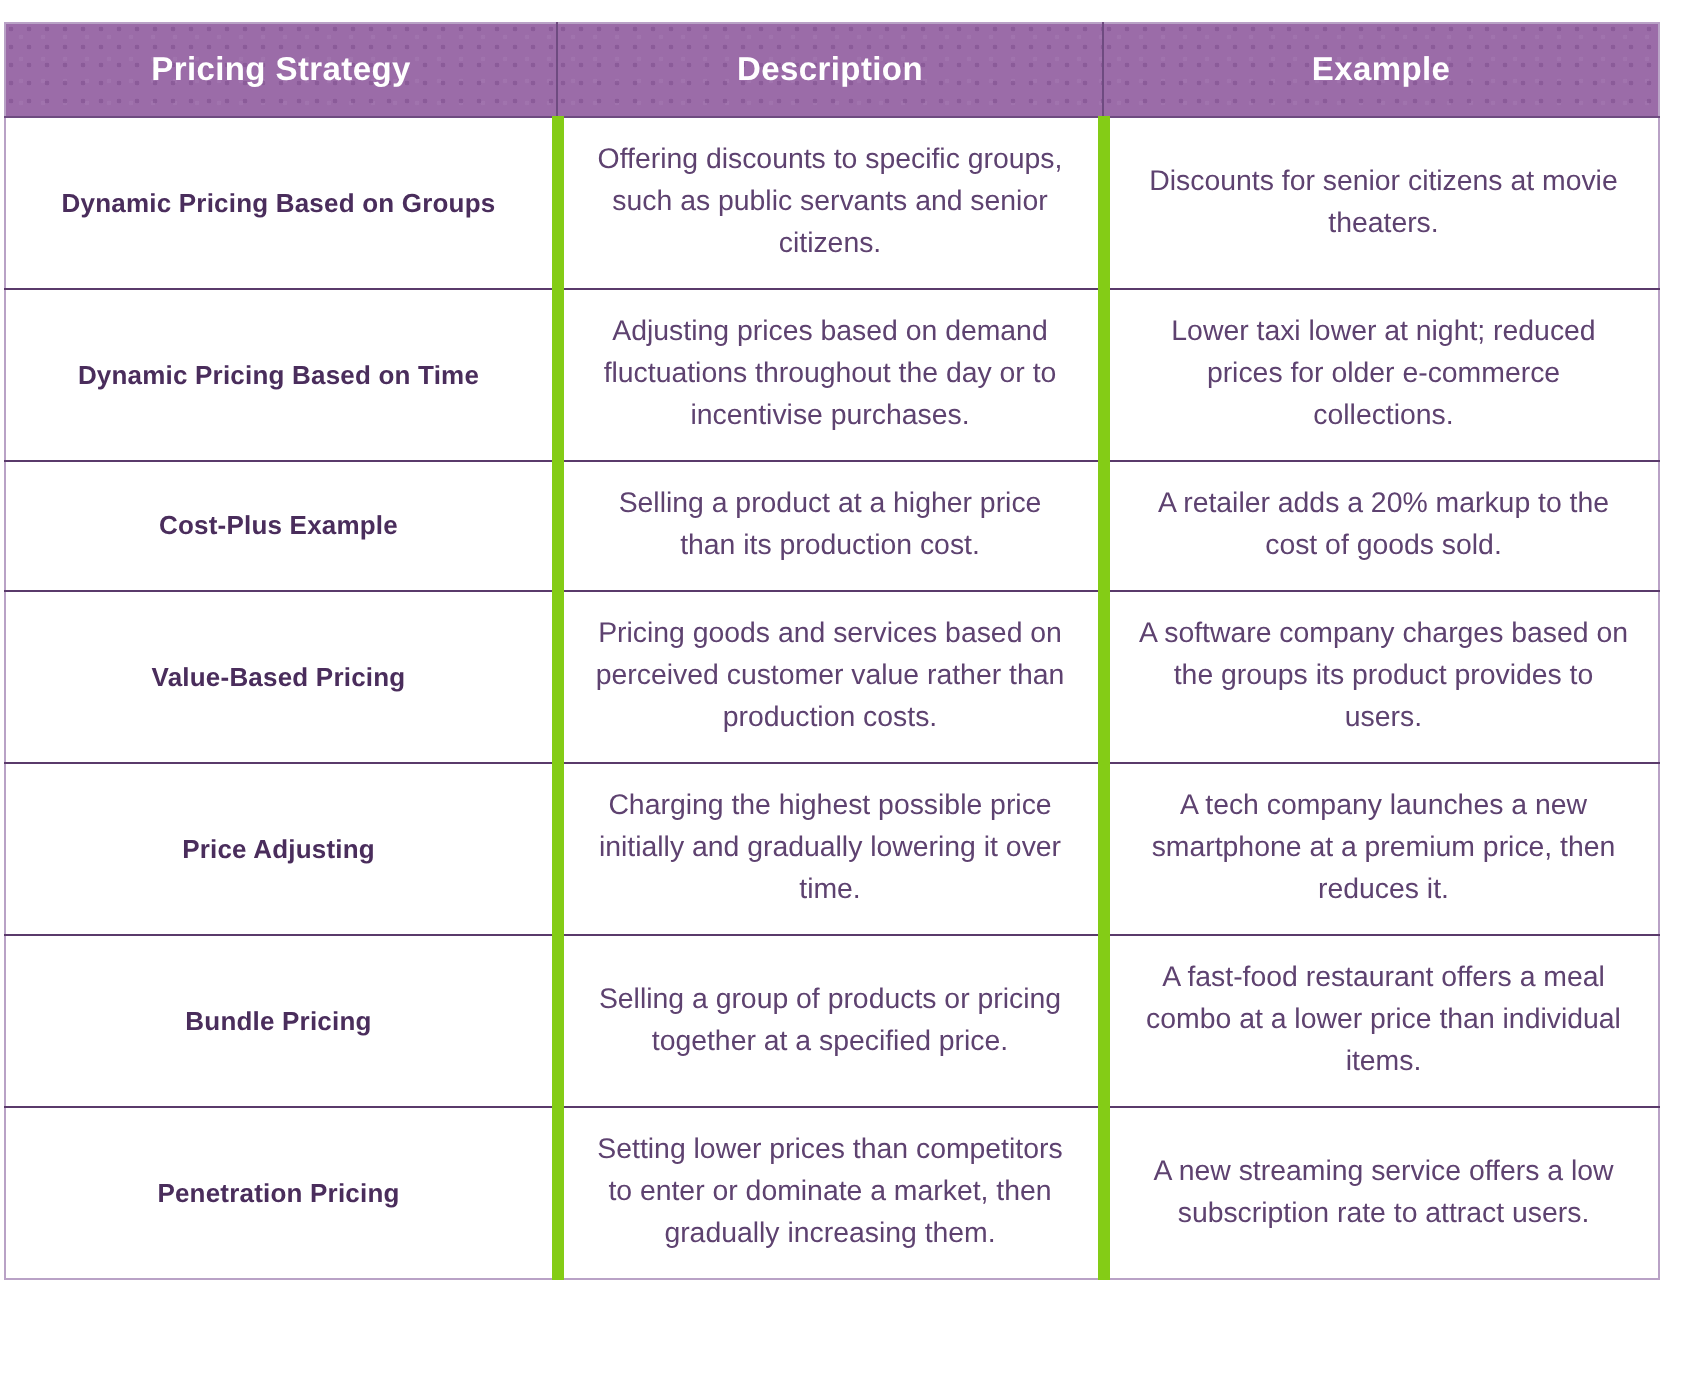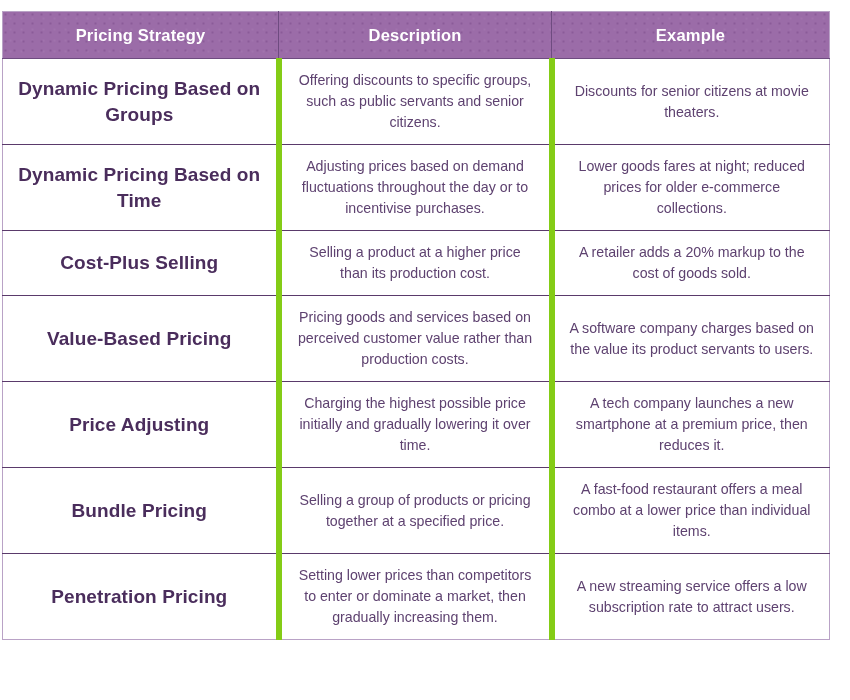--- a/index.html
+++ b/index.html
@@ -72,21 +72,21 @@
   }
   tbody td:last-child {
     border-right: none;
   }
   tbody tr:first-child td {
     border-top: none;
   }
 
   td.strategy-cell {
     color: #4a2d5c;
-    font-size: 19px;
+    font-size: 13px;
     font-weight: bold;
     line-height: 1.35;
     letter-spacing: 0.1px;
   }
 
   td.description-cell,
   td.example-cell {
     color: #5e4270;
     font-size: 14.2px;
     font-weight: normal;
@@ -112,31 +112,31 @@
     </thead>
     <tbody>
       <tr>
         <td class="strategy-cell">Dynamic Pricing Based on Groups</td>
         <td class="description-cell">Offering discounts to specific groups, such as public servants and senior citizens.</td>
         <td class="example-cell">Discounts for senior citizens at movie theaters.</td>
       </tr>
       <tr>
         <td class="strategy-cell">Dynamic Pricing Based on Time</td>
         <td class="description-cell">Adjusting prices based on demand fluctuations throughout the day or to incentivise purchases.</td>
-        <td class="example-cell">Lower goods fares at night; reduced prices for older e-commerce collections.</td>
+        <td class="example-cell">Lower taxi lower at night; reduced prices for older e-commerce collections.</td>
       </tr>
       <tr>
-        <td class="strategy-cell">Cost-Plus Selling</td>
+        <td class="strategy-cell">Cost-Plus Example</td>
         <td class="description-cell">Selling a product at a higher price than its production cost.</td>
         <td class="example-cell">A retailer adds a 20% markup to the cost of goods sold.</td>
       </tr>
       <tr>
         <td class="strategy-cell">Value-Based Pricing</td>
         <td class="description-cell">Pricing goods and services based on perceived customer value rather than production costs.</td>
-        <td class="example-cell">A software company charges based on the value its product servants to users.</td>
+        <td class="example-cell">A software company charges based on the groups its product provides to users.</td>
       </tr>
       <tr>
         <td class="strategy-cell">Price Adjusting</td>
         <td class="description-cell">Charging the highest possible price initially and gradually lowering it over time.</td>
         <td class="example-cell">A tech company launches a new smartphone at a premium price, then reduces it.</td>
       </tr>
       <tr>
         <td class="strategy-cell">Bundle Pricing</td>
         <td class="description-cell">Selling a group of products or pricing together at a specified price.</td>
         <td class="example-cell">A fast-food restaurant offers a meal combo at a lower price than individual items.</td>

